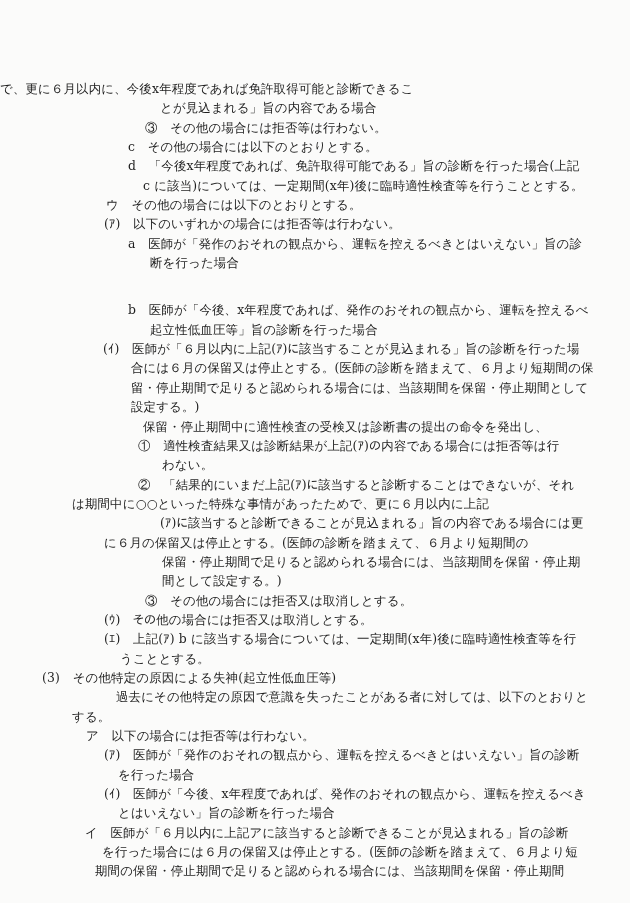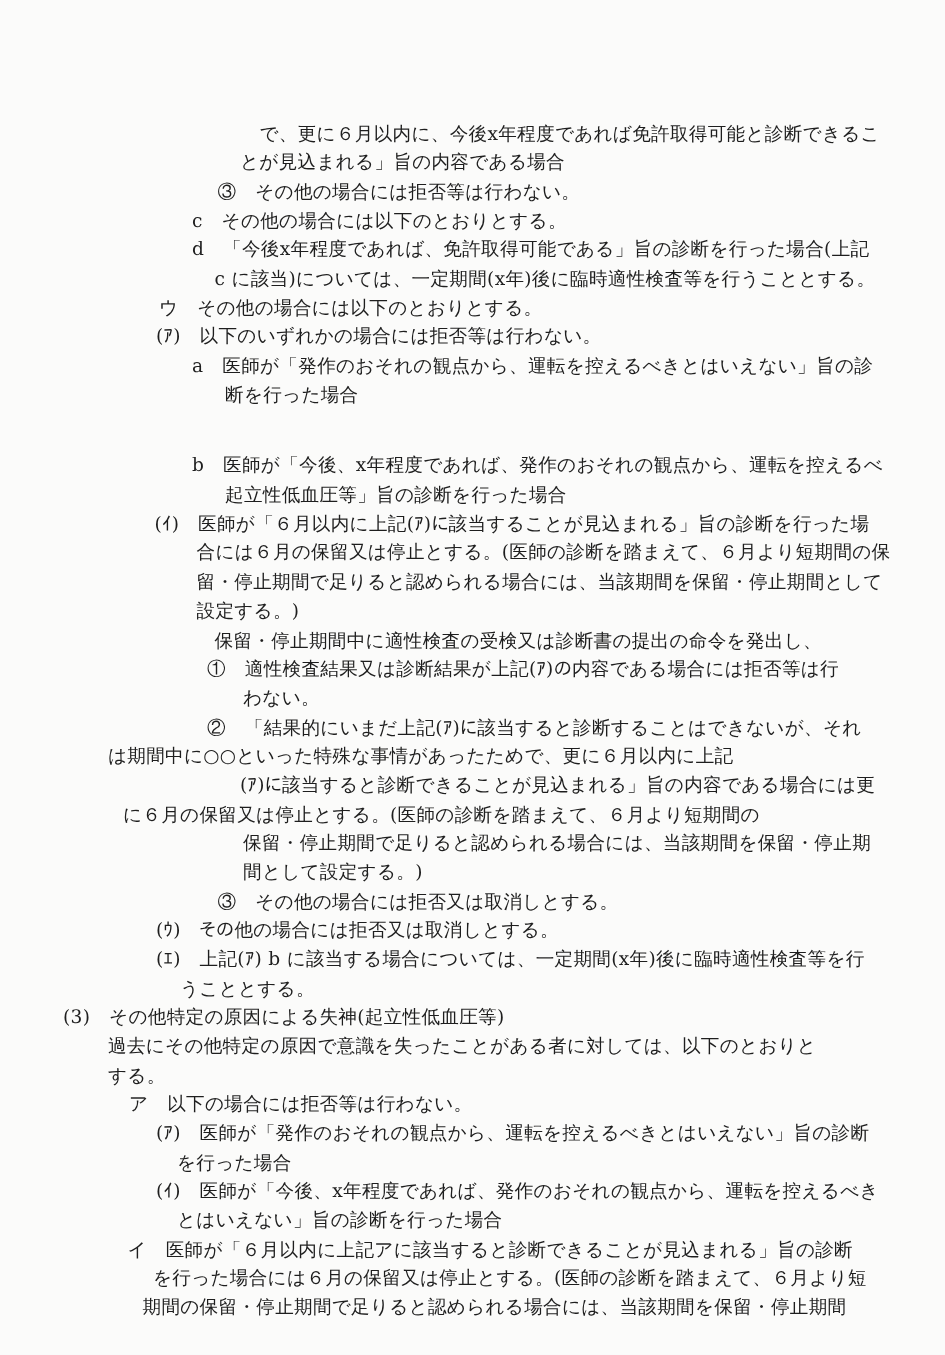--- a/index.html
+++ b/index.html
@@ -28,21 +28,21 @@
     line-height: 19.35px;
     white-space: pre;
     letter-spacing: 0.2px;
   }
 </style>
 </head>
 <body>
 
 <div class="page">
   <div class="doc-body" id="doc-body">
-      <div class="line" style="padding-left: 173px;">で、更に６月以内に、今後x年程度であれば免許取得可能と診断できるこ</div>
+      <div class="line" style="">で、更に６月以内に、今後x年程度であれば免許取得可能と診断できるこ</div>
       <div class="line" style="padding-left: 160px;">とが見込まれる」旨の内容である場合</div>
       <div class="line" style="padding-left: 145px;">③　その他の場合には拒否等は行わない。</div>
       <div class="line" style="padding-left: 128px;">c　その他の場合には以下のとおりとする。</div>
       <div class="line" style="padding-left: 128px;">d　「今後x年程度であれば、免許取得可能である」旨の診断を行った場合(上記</div>
       <div class="line" style="padding-left: 143px;">c に該当)については、一定期間(x年)後に臨時適性検査等を行うこととする。</div>
       <div class="line" style="padding-left: 106px;">ウ　その他の場合には以下のとおりとする。</div>
       <div class="line" style="padding-left: 104px;">(ｱ)　以下のいずれかの場合には拒否等は行わない。</div>
       <div class="line" style="padding-left: 128px;">a　医師が「発作のおそれの観点から、運転を控えるべきとはいえない」旨の診</div>
       <div class="line" style="padding-left: 150px;">断を行った場合</div>
       <div class="line" style="padding-left: 128px; margin-top: 28px;">b　医師が「今後、x年程度であれば、発作のおそれの観点から、運転を控えるべ</div>
@@ -50,29 +50,29 @@
       <div class="line" style="padding-left: 103px;">(ｲ)　医師が「６月以内に上記(ｱ)に該当することが見込まれる」旨の診断を行った場</div>
       <div class="line" style="padding-left: 131px;">合には６月の保留又は停止とする。(医師の診断を踏まえて、６月より短期間の保</div>
       <div class="line" style="padding-left: 131px;">留・停止期間で足りると認められる場合には、当該期間を保留・停止期間として</div>
       <div class="line" style="padding-left: 131px;">設定する。)</div>
       <div class="line" style="padding-left: 143px;">保留・停止期間中に適性検査の受検又は診断書の提出の命令を発出し、</div>
       <div class="line" style="padding-left: 138px;">①　適性検査結果又は診断結果が上記(ｱ)の内容である場合には拒否等は行</div>
       <div class="line" style="padding-left: 162px;">わない。</div>
       <div class="line" style="padding-left: 138px;">②　「結果的にいまだ上記(ｱ)に該当すると診断することはできないが、それ</div>
       <div class="line" style="padding-left: 72px;">は期間中に○○といった特殊な事情があったためで、更に６月以内に上記</div>
       <div class="line" style="padding-left: 160px;">(ｱ)に該当すると診断できることが見込まれる」旨の内容である場合には更</div>
-      <div class="line" style="padding-left: 82px;">に６月の保留又は停止とする。(医師の診断を踏まえて、６月より短期間の</div>
+      <div class="line" style="padding-left: 104px;">に６月の保留又は停止とする。(医師の診断を踏まえて、６月より短期間の</div>
       <div class="line" style="padding-left: 162px;">保留・停止期間で足りると認められる場合には、当該期間を保留・停止期</div>
       <div class="line" style="padding-left: 162px;">間として設定する。)</div>
       <div class="line" style="padding-left: 145px;">③　その他の場合には拒否又は取消しとする。</div>
       <div class="line" style="padding-left: 104px;">(ｳ)　その他の場合には拒否又は取消しとする。</div>
       <div class="line" style="padding-left: 104px;">(ｴ)　上記(ｱ) b に該当する場合については、一定期間(x年)後に臨時適性検査等を行</div>
       <div class="line" style="padding-left: 120px;">うこととする。</div>
       <div class="line" style="padding-left: 42px;">(3)　その他特定の原因による失神(起立性低血圧等)</div>
-      <div class="line" style="padding-left: 72px;">過去にその他特定の原因で意識を失ったことがある者に対しては、以下のとおりと</div>
+      <div class="line" style="padding-left: 116px;">過去にその他特定の原因で意識を失ったことがある者に対しては、以下のとおりと</div>
       <div class="line" style="padding-left: 72px;">する。</div>
       <div class="line" style="padding-left: 86px;">ア　以下の場合には拒否等は行わない。</div>
       <div class="line" style="padding-left: 104px;">(ｱ)　医師が「発作のおそれの観点から、運転を控えるべきとはいえない」旨の診断</div>
       <div class="line" style="padding-left: 118px;">を行った場合</div>
       <div class="line" style="padding-left: 104px;">(ｲ)　医師が「今後、x年程度であれば、発作のおそれの観点から、運転を控えるべき</div>
       <div class="line" style="padding-left: 118px;">とはいえない」旨の診断を行った場合</div>
       <div class="line" style="padding-left: 85px;">イ　医師が「６月以内に上記アに該当すると診断できることが見込まれる」旨の診断</div>
       <div class="line" style="padding-left: 102px;">を行った場合には６月の保留又は停止とする。(医師の診断を踏まえて、６月より短</div>
       <div class="line" style="padding-left: 95px;">期間の保留・停止期間で足りると認められる場合には、当該期間を保留・停止期間</div>
     </div>

